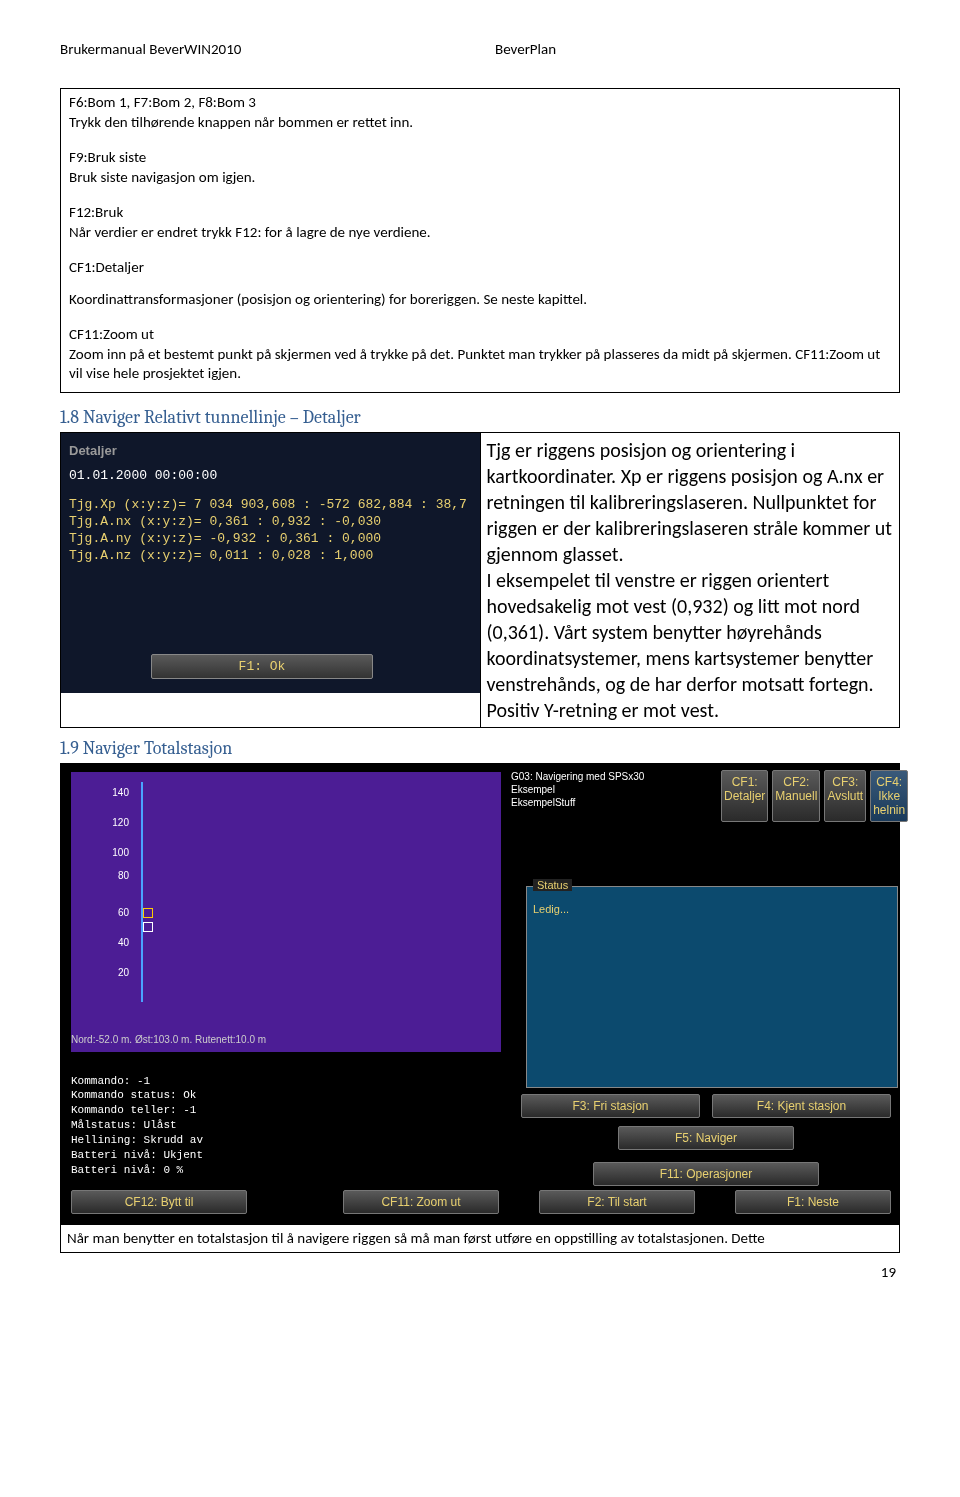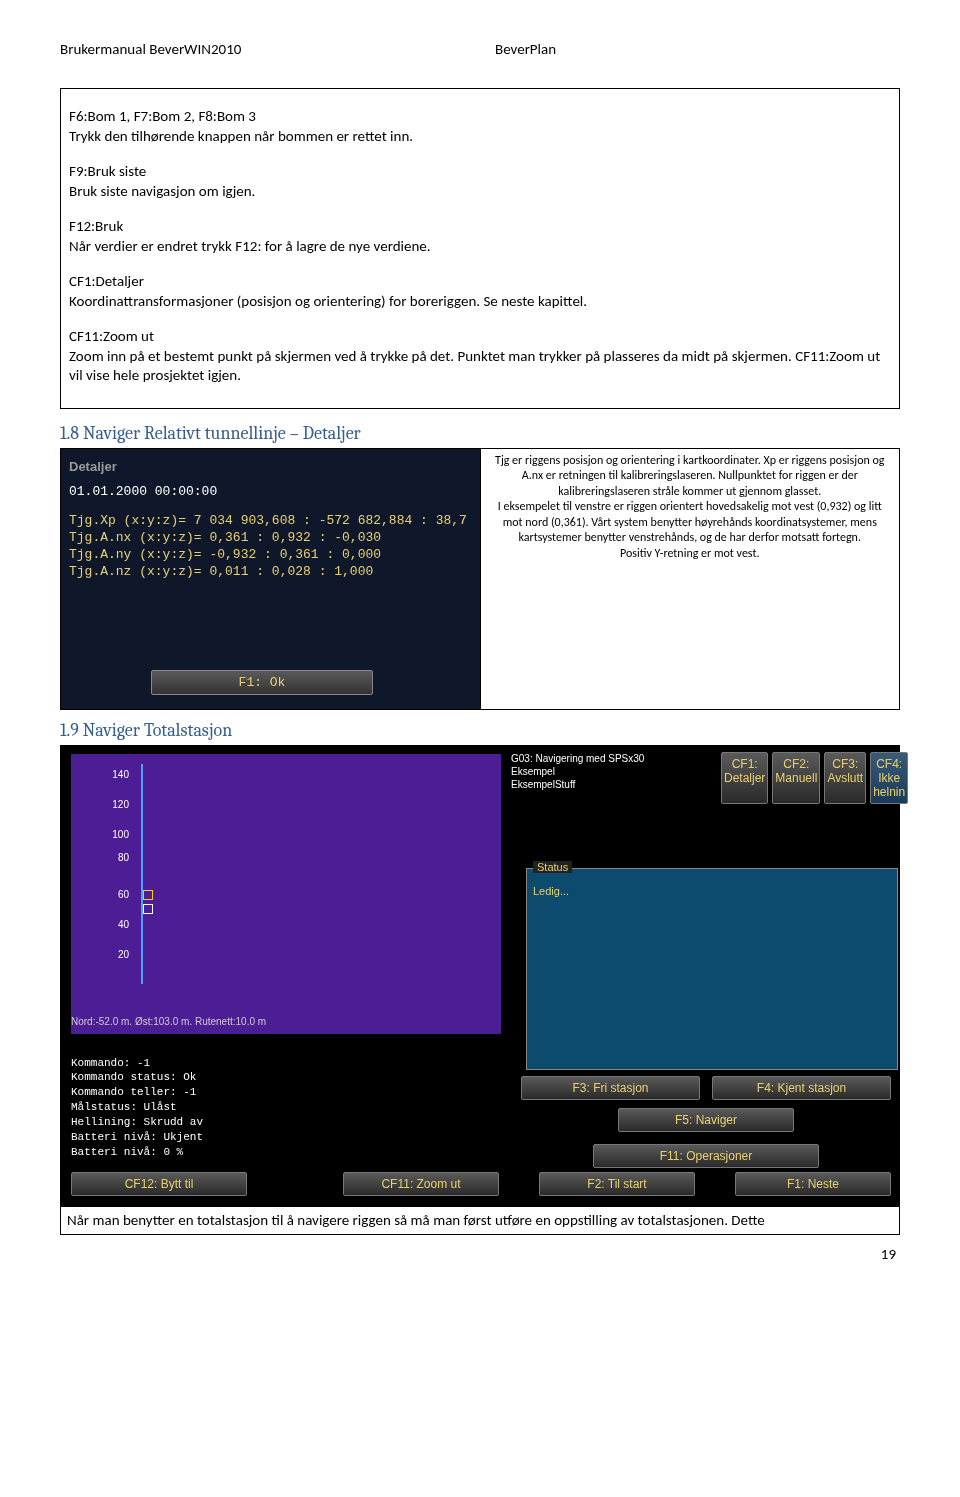--- a/index.html
+++ b/index.html
@@ -15,21 +15,21 @@
   .header-row {
     display: flex;
     font-size: 15px;
     color: #000;
     margin-bottom: 30px;
   }
   .header-left { flex: 1; }
   .header-center { flex: 1; text-align: left; padding-left: 30px; }
   .box {
     border: 1px solid #000;
-    padding: 18px 8px;
+    padding: 4px 8px;
     margin-bottom: 14px;
   }
   .para {
     font-size: 15px;
     color: #000;
     margin: 0 0 16px 0;
     line-height: 1.3;
   }
   .sec-head {
     color: #365f91;
@@ -72,23 +72,22 @@
     background: linear-gradient(#5a5a5a,#333);
     border: 1px solid #888;
     color: #e8d070;
     text-align: center;
     padding: 4px 0;
     font-size: 13px;
     border-radius: 2px;
   }
   .right-text {
     padding: 4px 6px;
-    font-size: 12px;
+    font-size: 20px;
     line-height: 1.3;
-    text-align: center;
   }
   .total-wrap {
     background: #000;
     height: 460px;
     position: relative;
     font-family: Arial, sans-serif;
   }
   .chart-area {
     position: absolute;
     left: 10px;
@@ -226,21 +225,21 @@
     <div class="header-center">BeverPlan</div>
   </div>
 
   <div class="box">
     <p class="para" style="margin-bottom:0">F6:Bom 1, F7:Bom 2, F8:Bom 3</p>
     <p class="para">Trykk den tilhørende knappen når bommen er rettet inn.</p>
     <p class="para" style="margin-bottom:0">F9:Bruk siste</p>
     <p class="para">Bruk siste navigasjon om igjen.</p>
     <p class="para" style="margin-bottom:0">F12:Bruk</p>
     <p class="para">Når verdier er endret trykk F12: for å lagre de nye verdiene.</p>
-    <p class="para" style="margin-bottom:0">CF1:Detaljer</p>
+    <p class="para" style="margin-bottom:12px">CF1:Detaljer</p>
     <p class="para">Koordinattransformasjoner (posisjon og orientering) for boreriggen. Se neste kapittel.</p>
     <p class="para" style="margin-bottom:0">CF11:Zoom ut</p>
     <p class="para" style="margin-bottom:4px">Zoom inn på et bestemt punkt på skjermen ved å trykke på det. Punktet man trykker på plasseres da midt på skjermen. CF11:Zoom ut vil vise hele prosjektet igjen.</p>
   </div>
 
   <div class="sec-head">1.8   Naviger Relativt tunnellinje – Detaljer</div>
 
   <table class="table1">
     <tbody>
         <tr>

